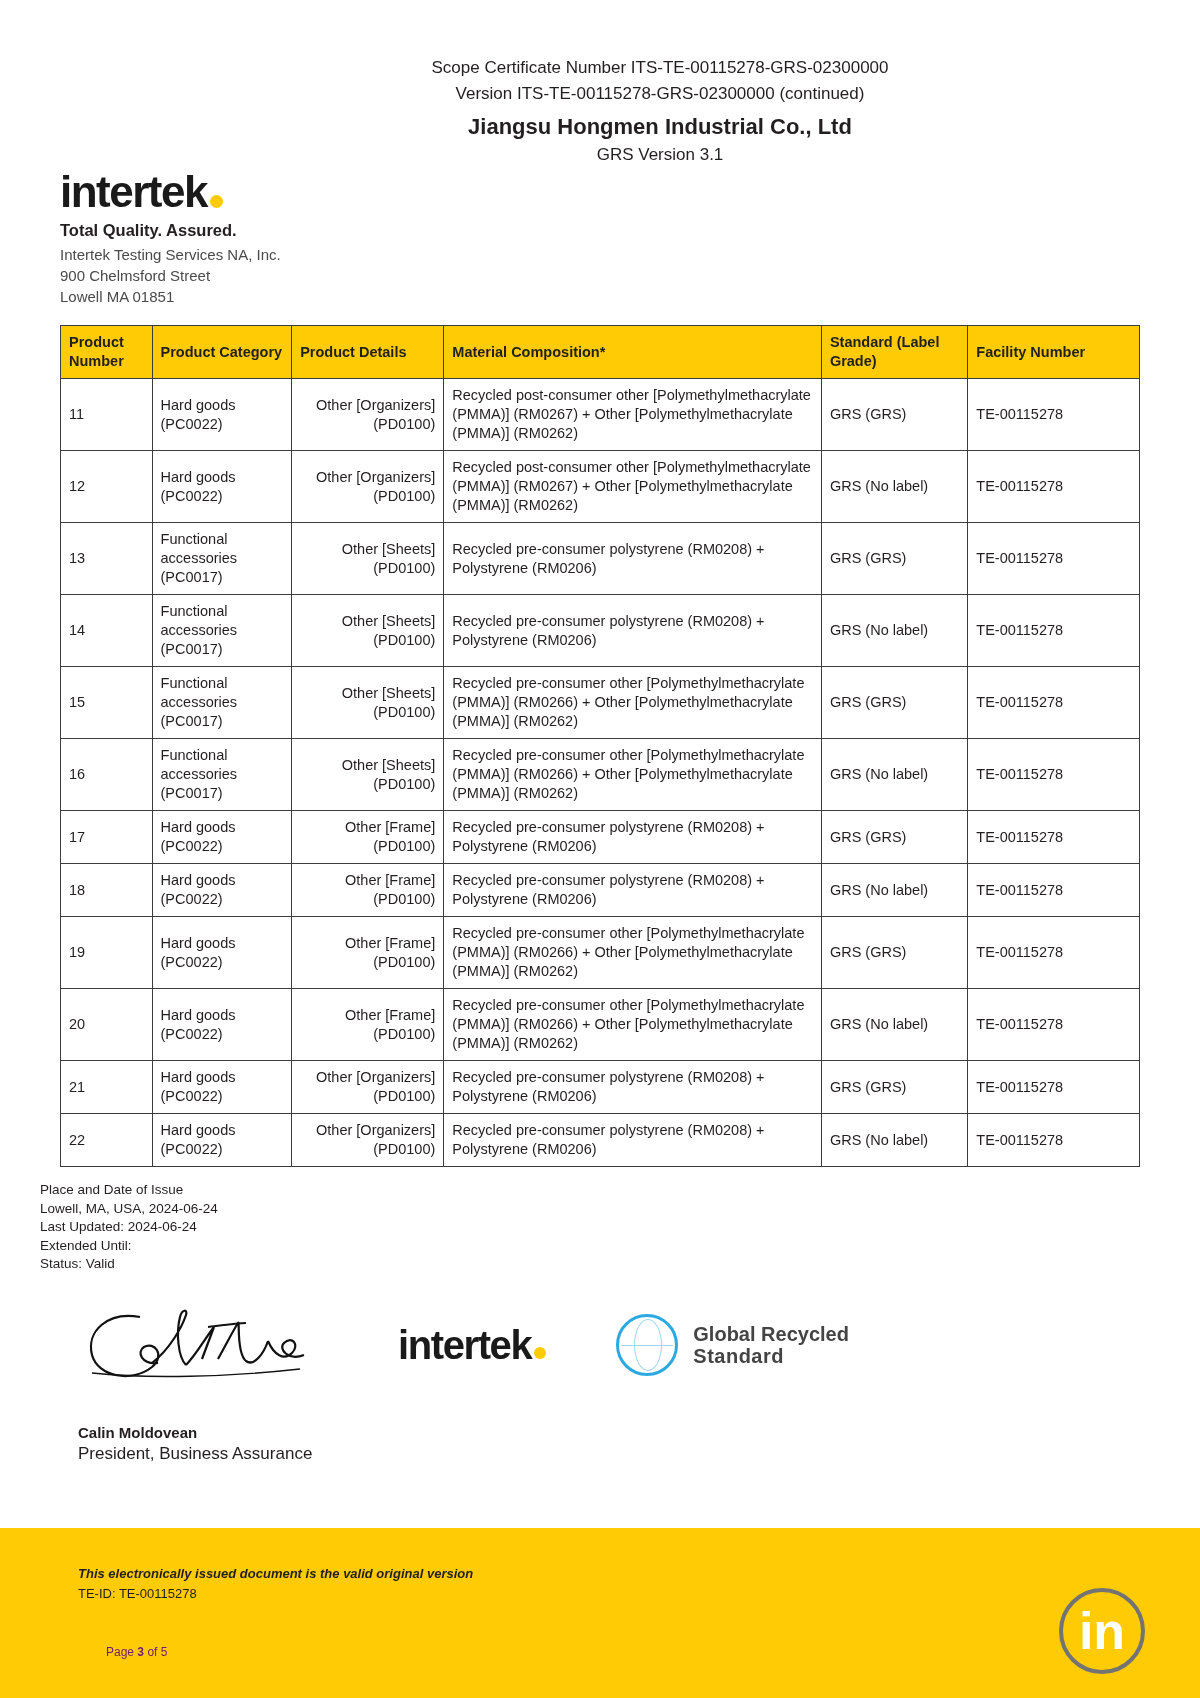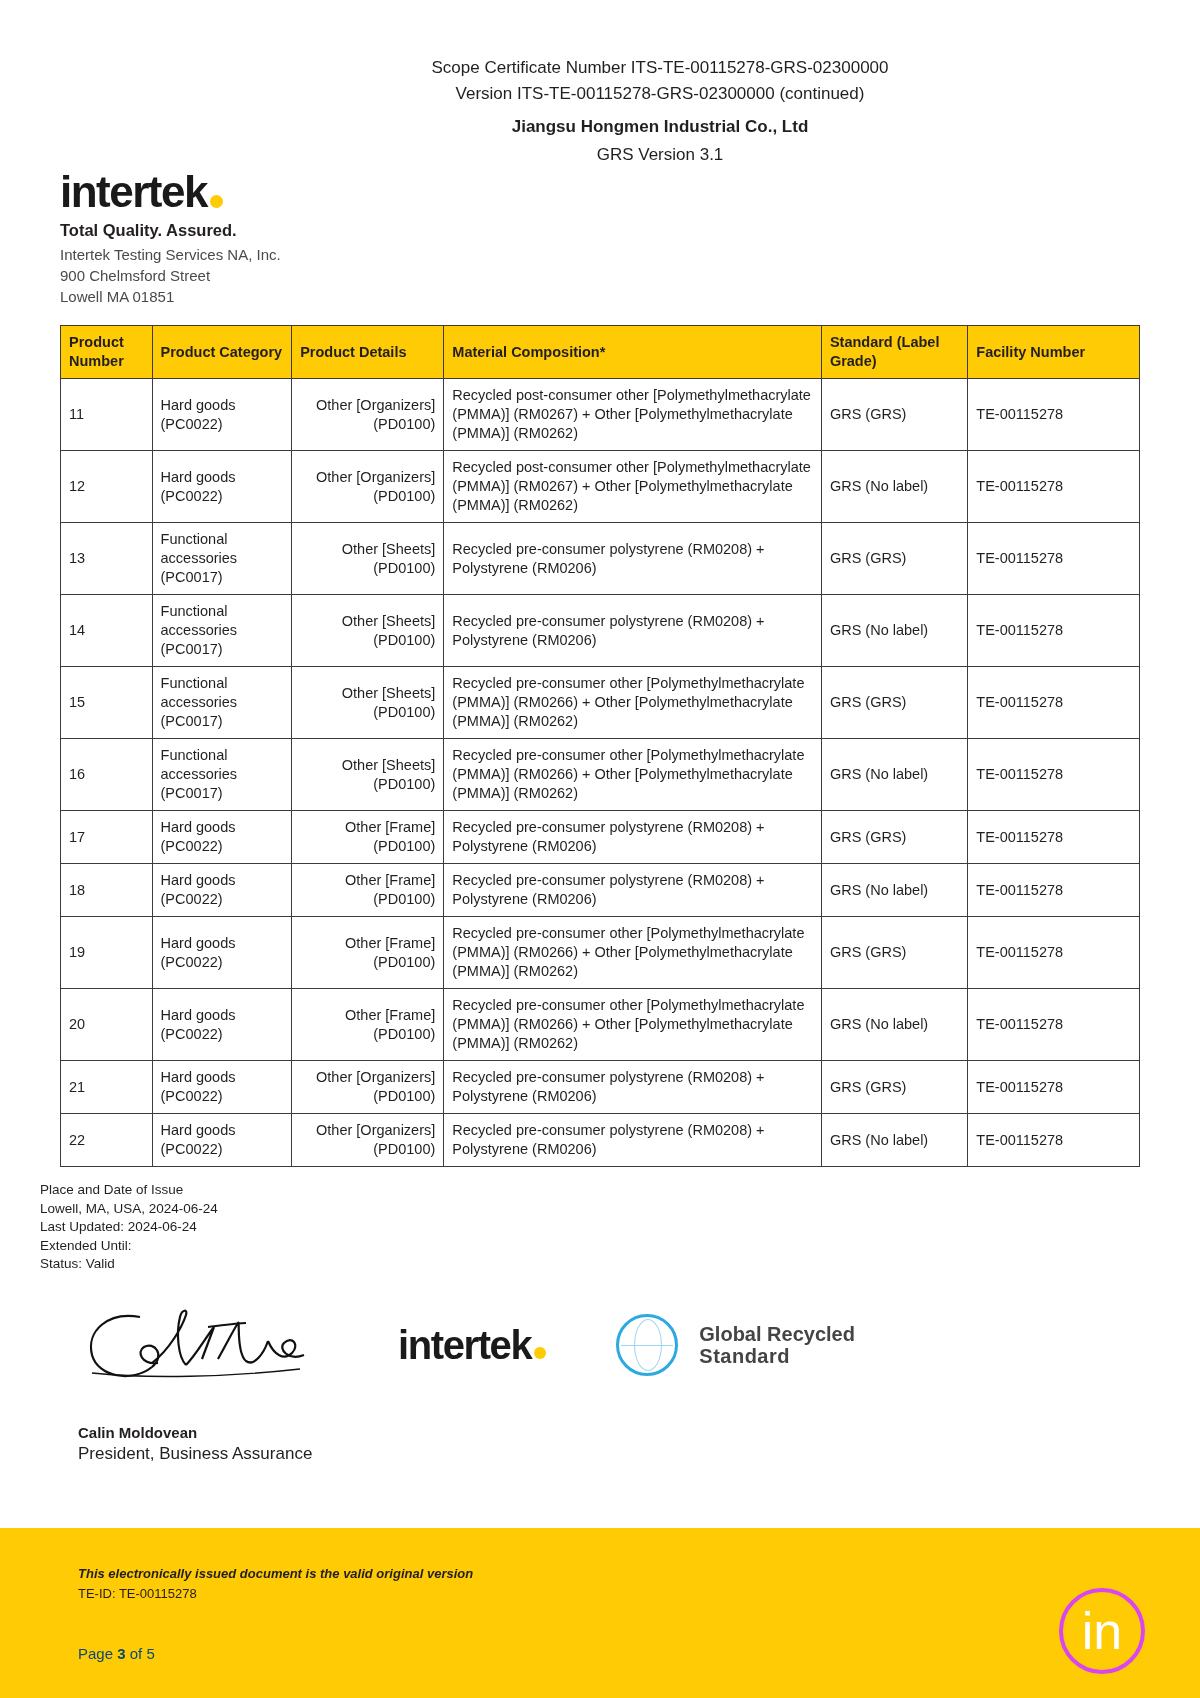--- a/index.html
+++ b/index.html
@@ -24,21 +24,21 @@
     flex: 1;
     text-align: center;
     padding-left: 120px;
   }
   .hdr-line1, .hdr-line2 {
     font-size: 17px;
     line-height: 26px;
     color: #231f20;
   }
   .hdr-company {
-    font-size: 17px;
+    font-size: 22px;
     font-weight: bold;
     line-height: 30px;
     margin-top: 5px;
     color: #231f20;
   }
   .hdr-version {
     font-size: 17px;
     line-height: 26px;
     color: #231f20;
   }
@@ -127,21 +127,21 @@
   .sig-img { width: 250px; height: 96px; position: relative; }
   .intertek-logo2 {
     display: flex; align-items: center;
     font-size: 40px; font-weight: bold; letter-spacing: -1.4px;
     color: #1a1a1a; line-height: 1;
   }
   .intertek-logo2 .dot {
     width: 12px; height: 12px; border-radius: 50%;
     background: #ffcb05; display: inline-block; margin-left: 3px; margin-top: 16px;
   }
-  .grs-logo { display: flex; align-items: center; gap: 21px; }
+  .grs-logo { display: flex; align-items: center; gap: 15px; }
   .grs-globe {
     width: 62px; height: 62px; border-radius: 50%;
     border: 3px solid #2ba9e0;
     position: relative;
     flex: none;
   }
   .grs-globe:before {
     content: "";
     position: absolute; left: 50%; top: 2px; bottom: 2px;
     width: 26px; margin-left: -13px;
@@ -164,30 +164,30 @@
   
   .footer {
     position: absolute;
     left: 0; right: 0; bottom: 0;
     height: 170px;
     background: #ffcb05;
     padding: 38px 60px 0 78px;
   }
   .foot-note { font-size: 13px; font-style: italic; font-weight: bold; color: #231f20; }
   .foot-teid { font-size: 13px; color: #231f20; margin-top: 5px; }
-  .foot-page { font-size: 15px; color: #0c4a6e; margin-top: 44px; }
+  .foot-page { font-size: 12px; color: #701a75; margin-top: 44px; margin-left: 28px; }
   .foot-page b { font-weight: bold; }
   .foot-mark {
     position: absolute;
     right: 55px; bottom: 24px;
     width: 86px; height: 86px;
     border-radius: 50%;
-    border: 4px solid #d946ef;
+    border: 4px solid #737373;
     display: flex; align-items: center; justify-content: center;
-    color: #ffffff; font-size: 52px; font-weight: normal;
+    color: #ffffff; font-size: 52px; font-weight: bold;
     line-height: 1;
   }
 </style>
 </head>
 <body>
 
 <div class="header">
   <div class="header-left">
     <div class="hdr-line1">Scope Certificate Number ITS-TE-00115278-GRS-02300000</div>
     <div class="hdr-line2">Version ITS-TE-00115278-GRS-02300000 (continued)</div>

